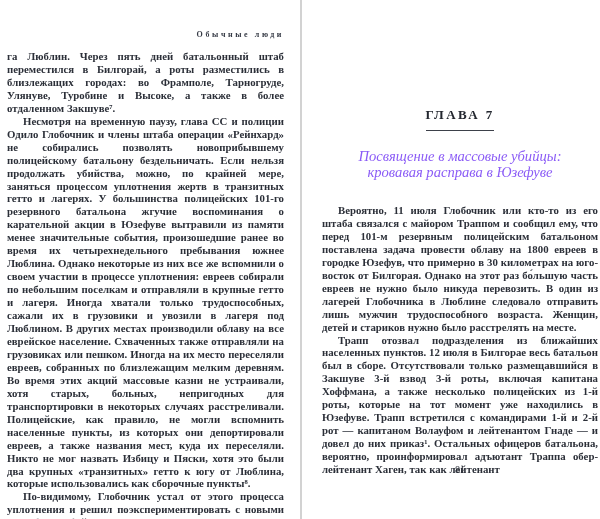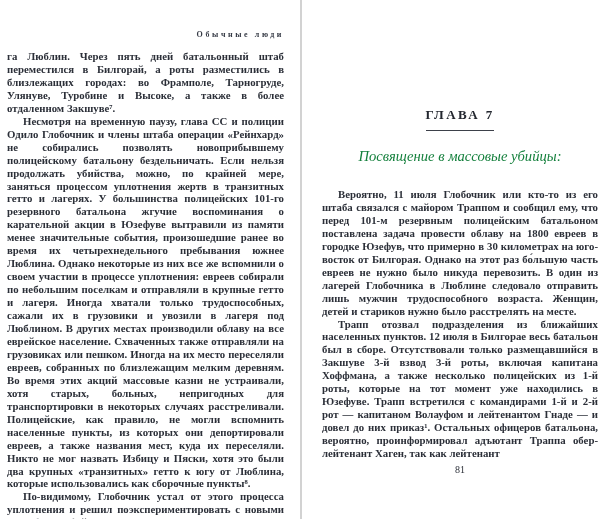--- a/index.html
+++ b/index.html
@@ -75,21 +75,21 @@
     height: 1px;
     background: #3d414a;
     margin: 7px auto 0 auto;
   }
   .chapter-title {
     margin-top: 17px;
     text-align: center;
     font-style: italic;
     font-size: 14.6px;
     line-height: 16px;
-    color: #15803d;
+    color: #8b5cf6;
   }
   .page-right .body {
     margin-top: 24px;
   }
   .page-number {
     position: absolute;
     left: 0;
     right: 0;
     top: 464px;
     text-align: center;
@@ -111,20 +111,21 @@
     </div>
   </div>
 
   <div class="gutter"></div>
 
   <div class="page-right">
     <div class="chapter-label">ГЛАВА 7</div>
     <div class="chapter-rule"></div>
     <div class="chapter-title">
       <div>Посвящение в массовые убийцы:</div>
+      <div>кровавая расправа в Юзефуве</div>
     </div>
     <div class="body">
       <p class="indent">Вероятно, 11 июля Глобочник или кто-то из его штаба связался с майором Траппом и сообщил ему, что перед 101-м резервным полицейским батальоном поставлена задача провести облаву на 1800 евреев в городке Юзефув, что примерно в 30 километрах на юго-восток от Билгорая. Однако на этот раз бо́льшую часть евреев не нужно было никуда перевозить. В один из лагерей Глобочника в Люблине следовало отправить лишь мужчин трудоспособного возраста. Женщин, детей и стариков нужно было расстрелять на месте.</p>
       <p class="indent">Трапп отозвал подразделения из ближайших населенных пунктов. 12 июля в Билгорае весь батальон был в сборе. Отсутствовали только размещавшийся в Закшуве 3-й взвод 3-й роты, включая капитана Хоффмана, а также несколько полицейских из 1-й роты, которые на тот момент уже находились в Юзефуве. Трапп встретился с командирами 1-й и 2-й рот — капитаном Волауфом и лейтенантом Гнаде — и довел до них приказ¹. Остальных офицеров батальона, вероятно, проинформировал адъютант Траппа обер-лейтенант Хаген, так как лейтенант</p>
     </div>
     <div class="page-number">81</div>
   </div>
 
 </div>
 

